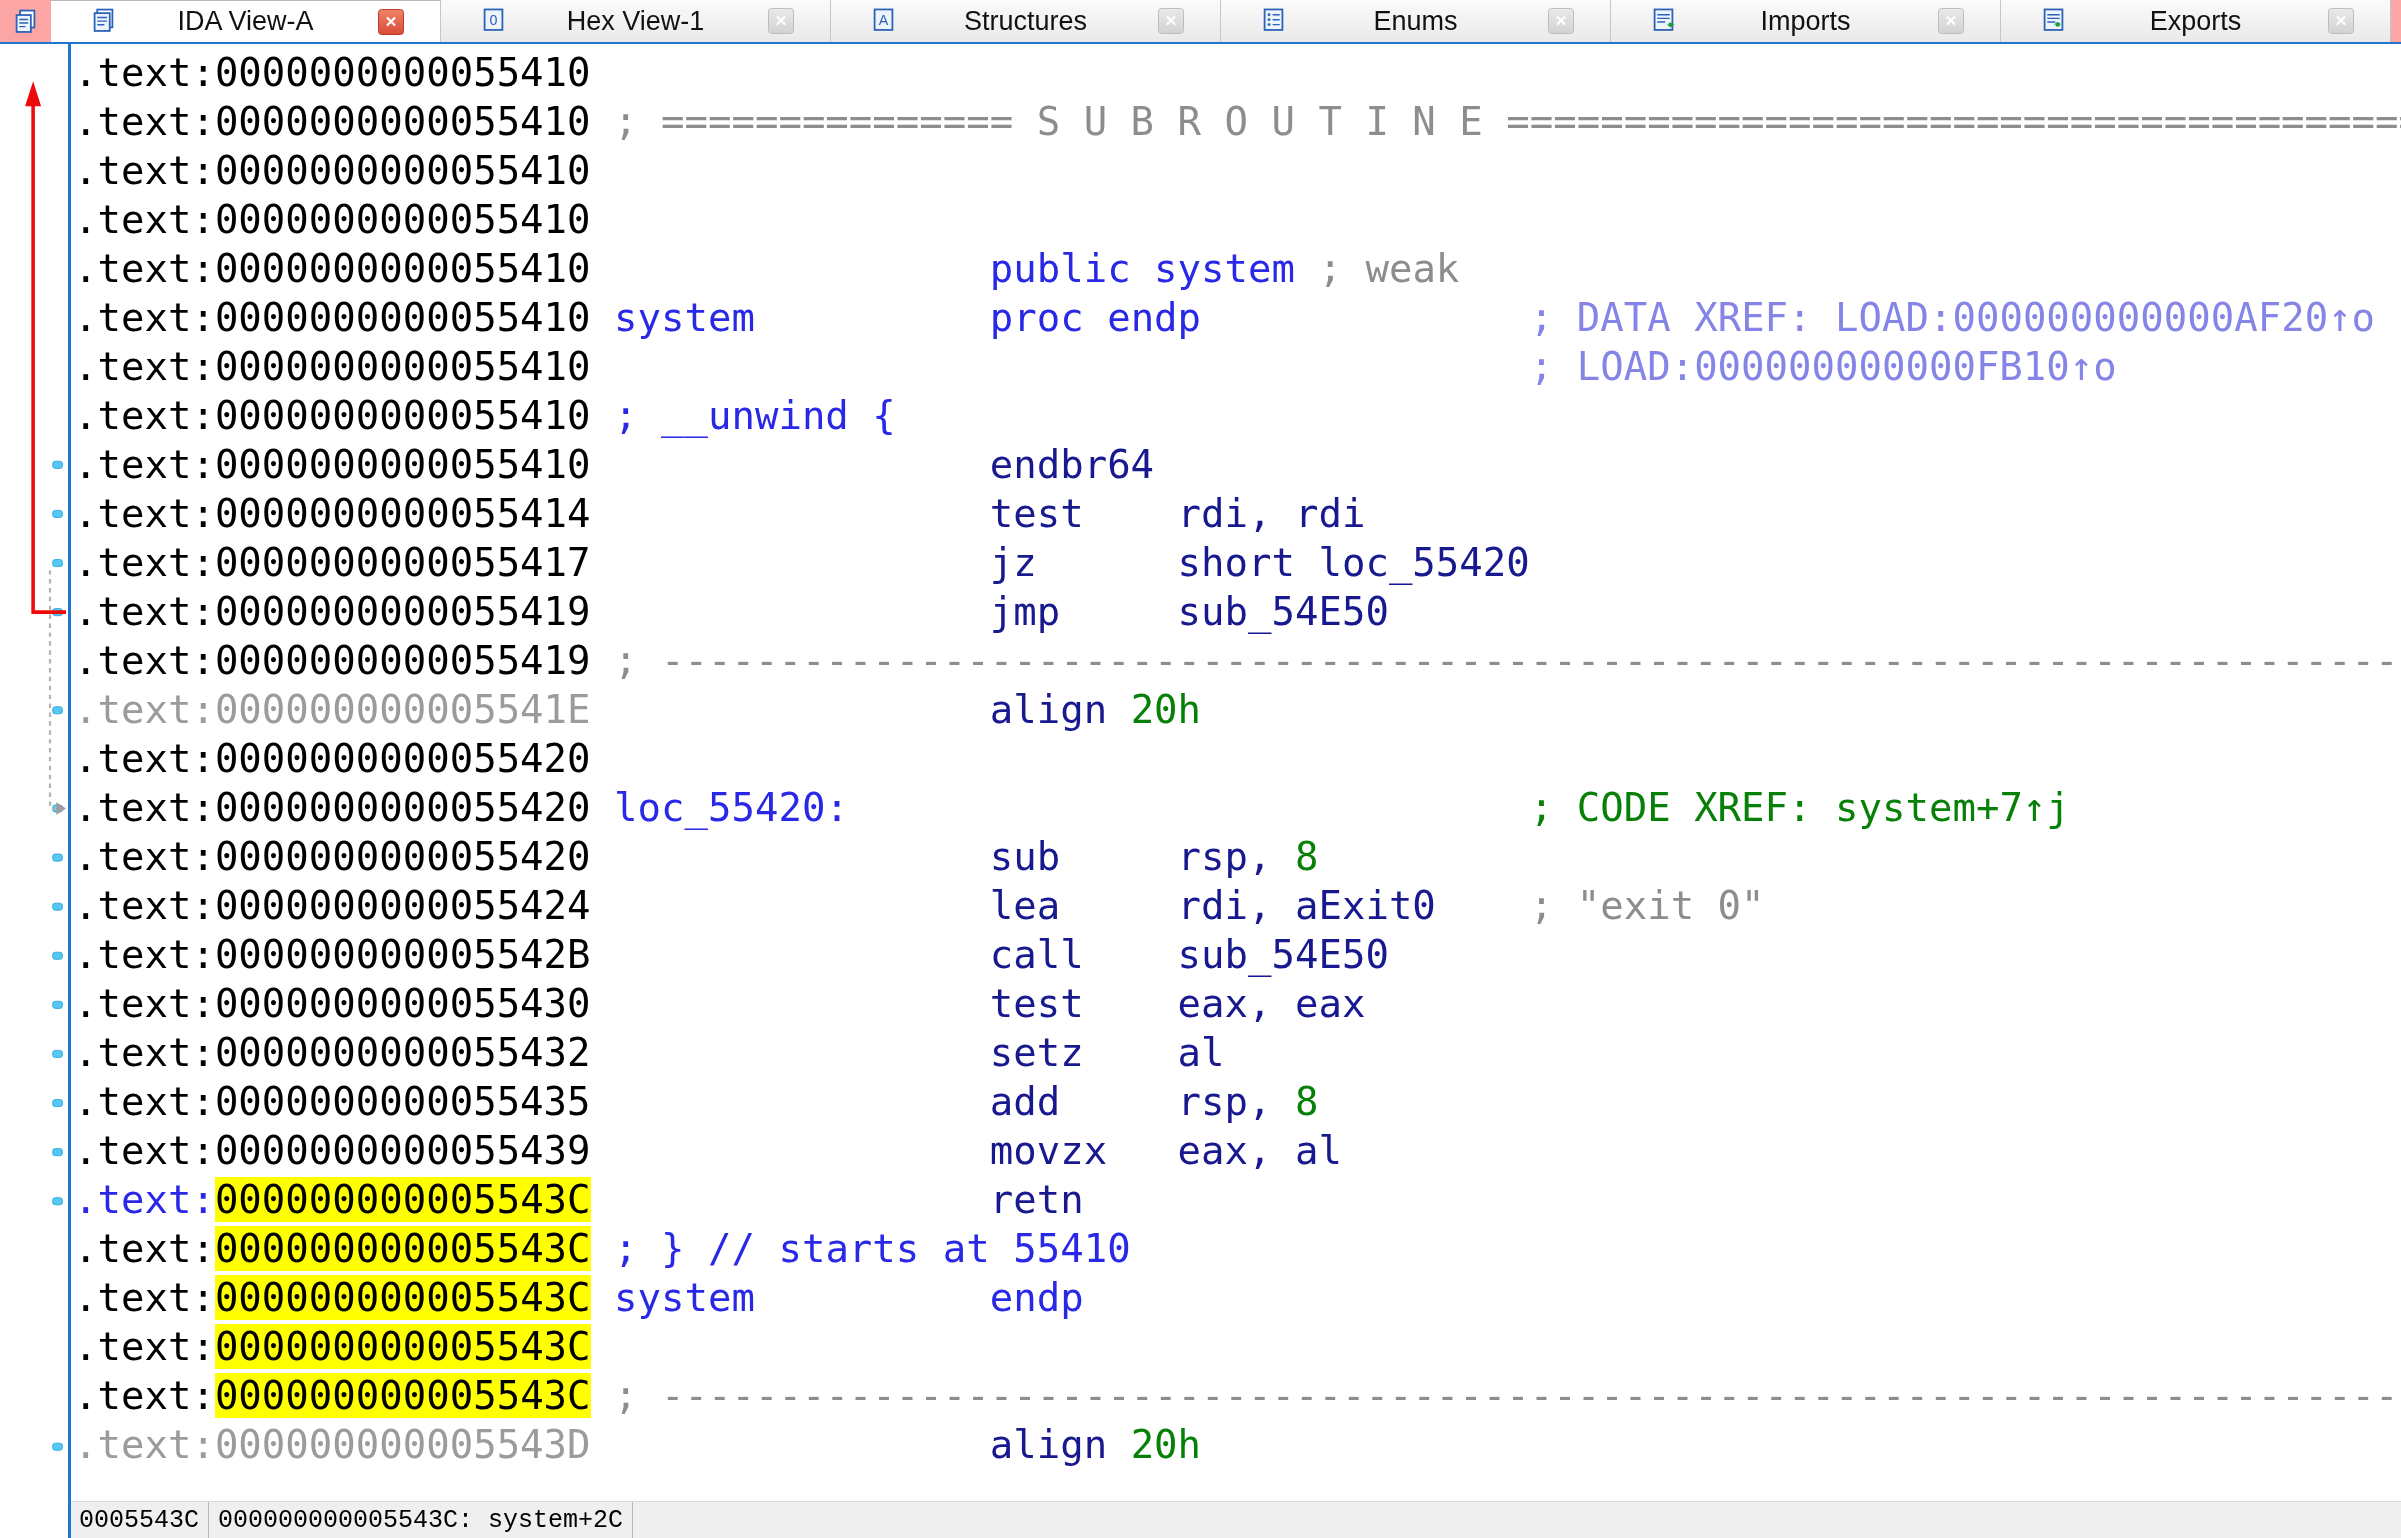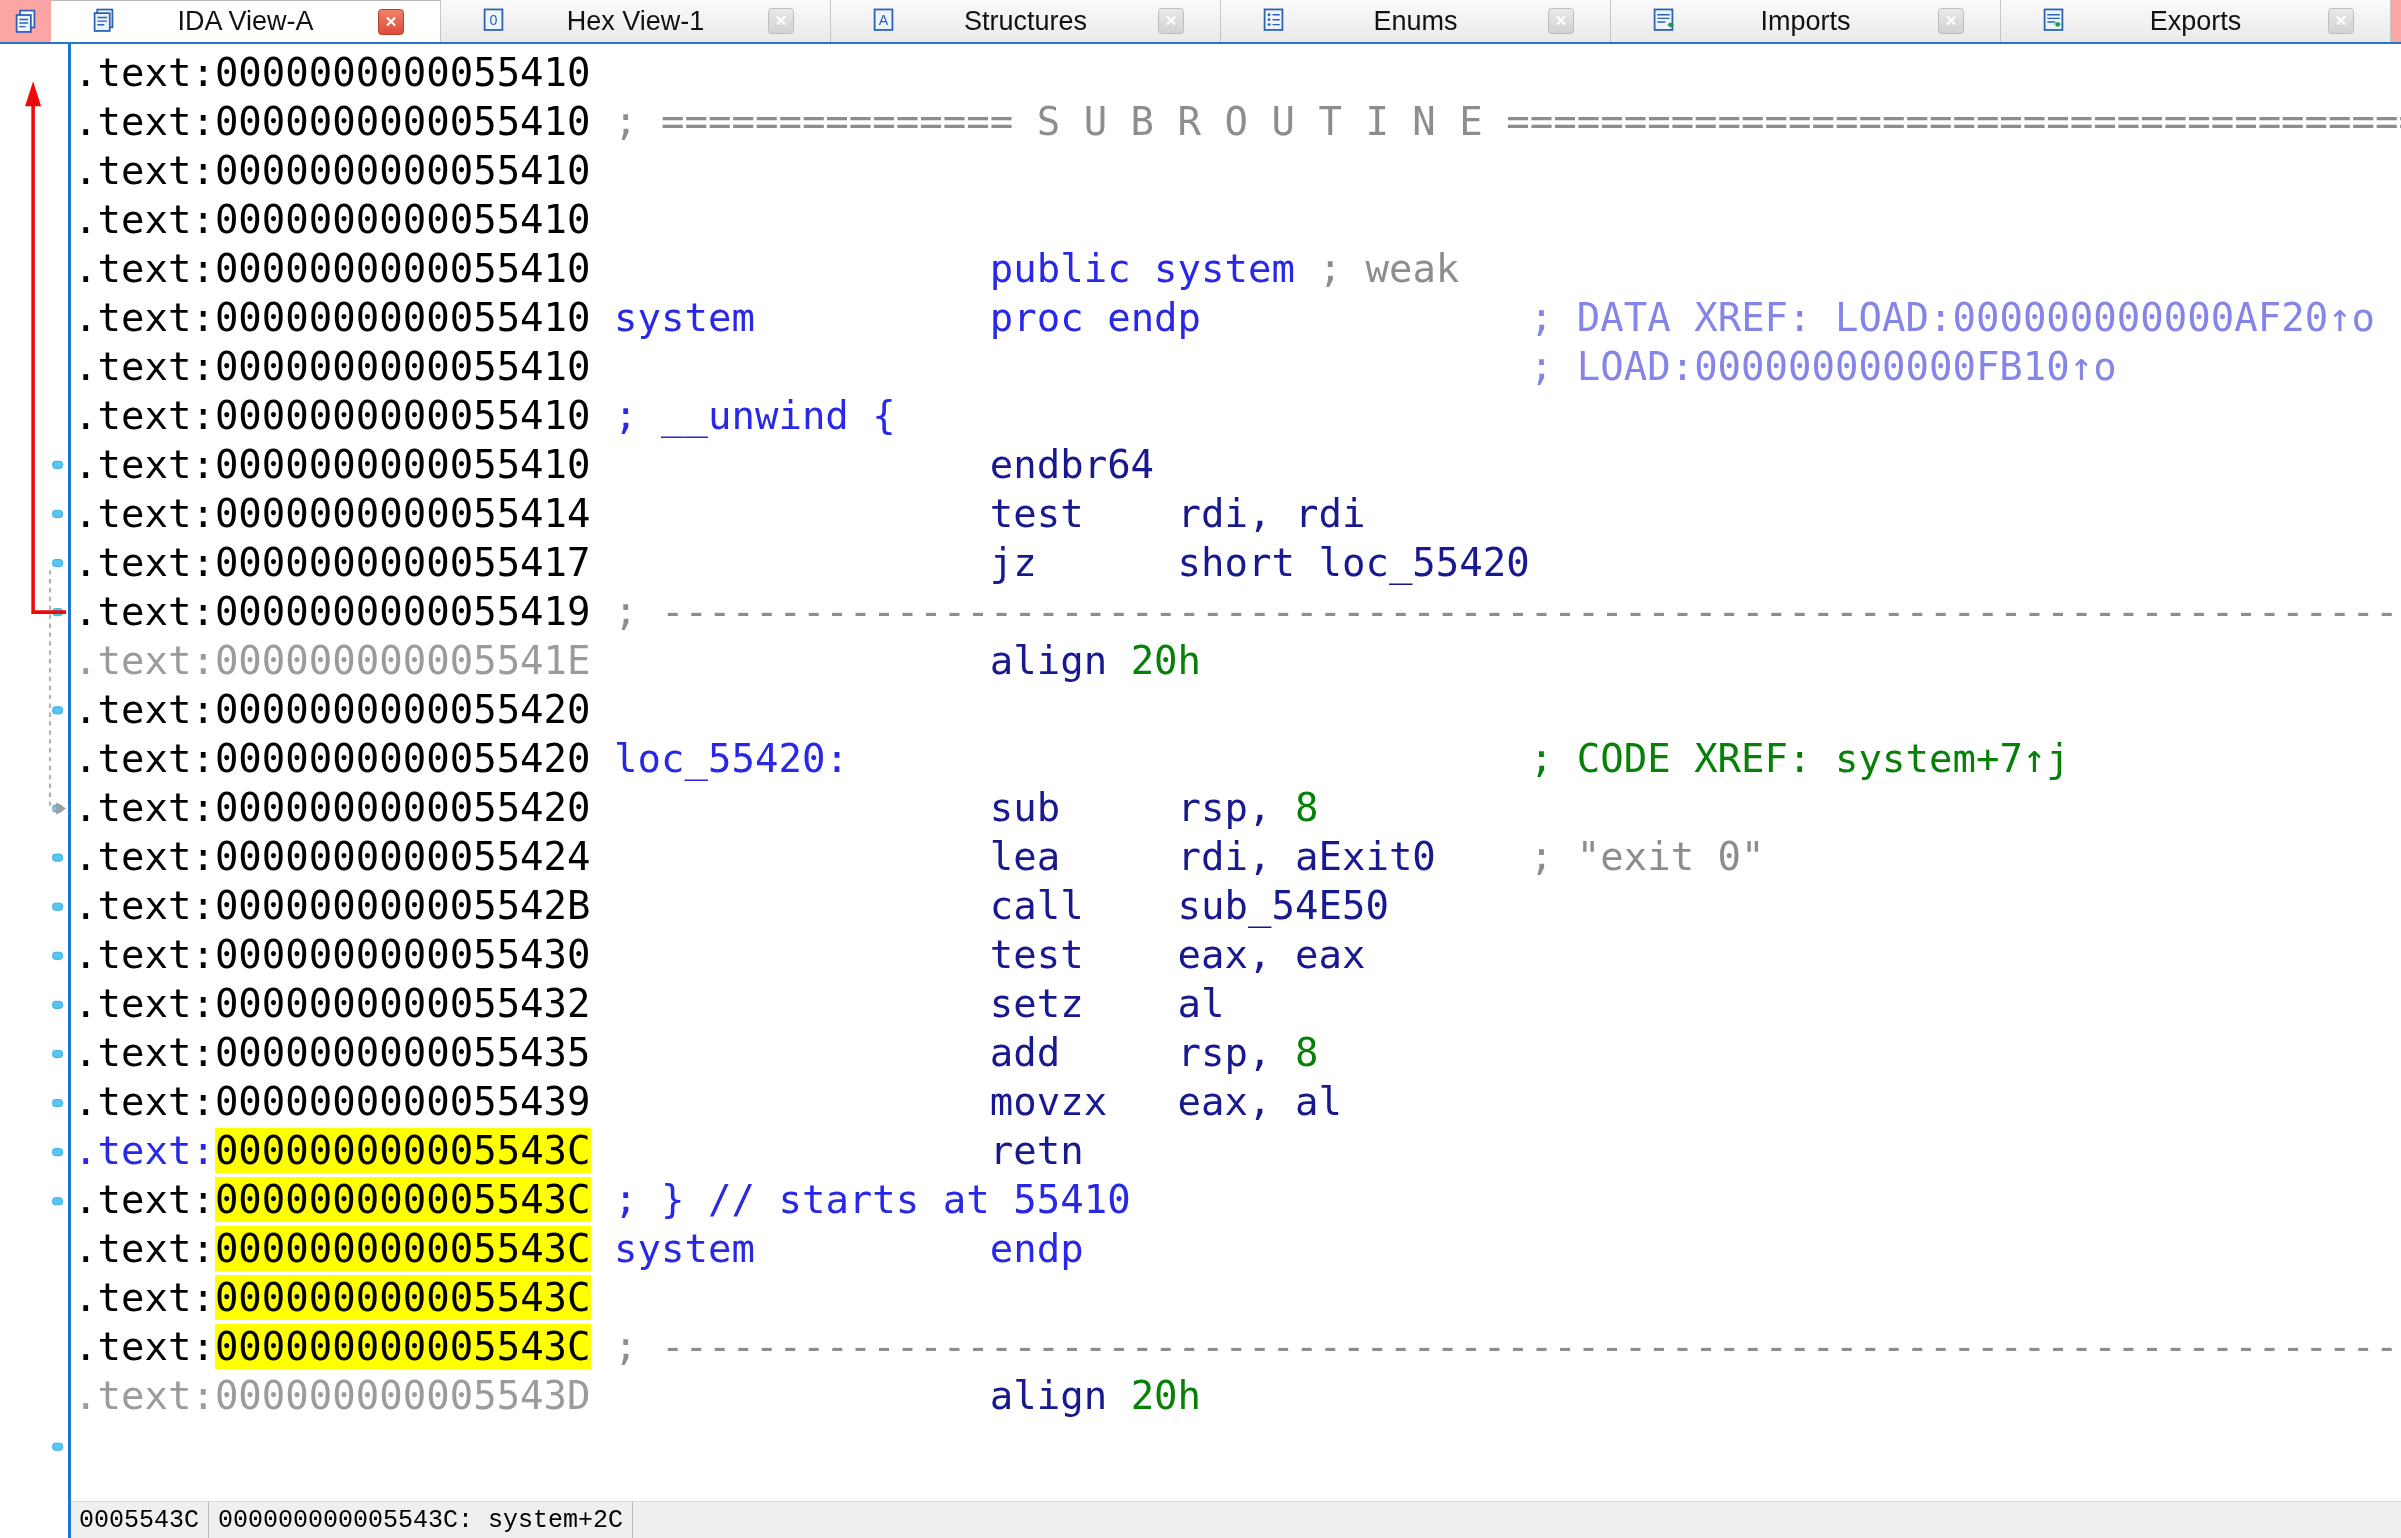--- a/index.html
+++ b/index.html
@@ -146,20 +146,21 @@
         <div class="line"><span class="seg-a">.text:0000000000055410</span><span class="seg-c"> ; =============== S U B R O U T I N E =============================================</span></div>
         <div class="line"><span class="seg-a">.text:0000000000055410</span></div>
         <div class="line"><span class="seg-a">.text:0000000000055410</span></div>
         <div class="line"><span class="seg-a">.text:0000000000055410</span><span class="seg-p">                 </span><span class="seg-b">public system</span><span class="seg-c"> ; weak</span></div>
         <div class="line"><span class="seg-a">.text:0000000000055410</span><span class="seg-p"> </span><span class="seg-b">system</span><span class="seg-p">          </span><span class="seg-b">proc endp</span><span class="seg-p">              </span><span class="seg-pw">; DATA XREF: LOAD:000000000000AF20↑o</span></div>
         <div class="line"><span class="seg-a">.text:0000000000055410</span><span class="seg-p">                                        </span><span class="seg-pw">; LOAD:000000000000FB10↑o</span></div>
         <div class="line"><span class="seg-a">.text:0000000000055410</span><span class="seg-b"> ; __unwind {</span></div>
         <div class="line"><span class="seg-a">.text:0000000000055410</span><span class="seg-p">                 </span><span class="seg-n">endbr64</span></div>
         <div class="line"><span class="seg-a">.text:0000000000055414</span><span class="seg-p">                 </span><span class="seg-n">test    rdi, rdi</span></div>
         <div class="line"><span class="seg-a">.text:0000000000055417</span><span class="seg-p">                 </span><span class="seg-n">jz      short loc_55420</span></div>
+        <div class="line"><span class="seg-a">.text:0000000000055419</span><span class="seg-p">                 </span><span class="seg-n">jmp     sub_54E50</span></div>
         <div class="line"><span class="seg-a">.text:0000000000055419</span><span class="seg-c"> ; ------------------------------------------------------------------------------------------</span></div>
         <div class="line"><span class="seg-g">.text:000000000005541E</span><span class="seg-p">                 </span><span class="seg-n">align </span><span class="seg-gr">20h</span></div>
         <div class="line"><span class="seg-a">.text:0000000000055420</span></div>
         <div class="line"><span class="seg-a">.text:0000000000055420</span><span class="seg-p"> </span><span class="seg-b">loc_55420:</span><span class="seg-p">                             </span><span class="seg-gr">; CODE XREF: system+7↑j</span></div>
         <div class="line"><span class="seg-a">.text:0000000000055420</span><span class="seg-p">                 </span><span class="seg-n">sub     rsp, </span><span class="seg-gr">8</span></div>
         <div class="line"><span class="seg-a">.text:0000000000055424</span><span class="seg-p">                 </span><span class="seg-n">lea     rdi, aExit0</span><span class="seg-p">    </span><span class="seg-c">; "exit 0"</span></div>
         <div class="line"><span class="seg-a">.text:000000000005542B</span><span class="seg-p">                 </span><span class="seg-n">call    sub_54E50</span></div>
         <div class="line"><span class="seg-a">.text:0000000000055430</span><span class="seg-p">                 </span><span class="seg-n">test    eax, eax</span></div>
         <div class="line"><span class="seg-a">.text:0000000000055432</span><span class="seg-p">                 </span><span class="seg-n">setz    al</span></div>
         <div class="line"><span class="seg-a">.text:0000000000055435</span><span class="seg-p">                 </span><span class="seg-n">add     rsp, </span><span class="seg-gr">8</span></div>

